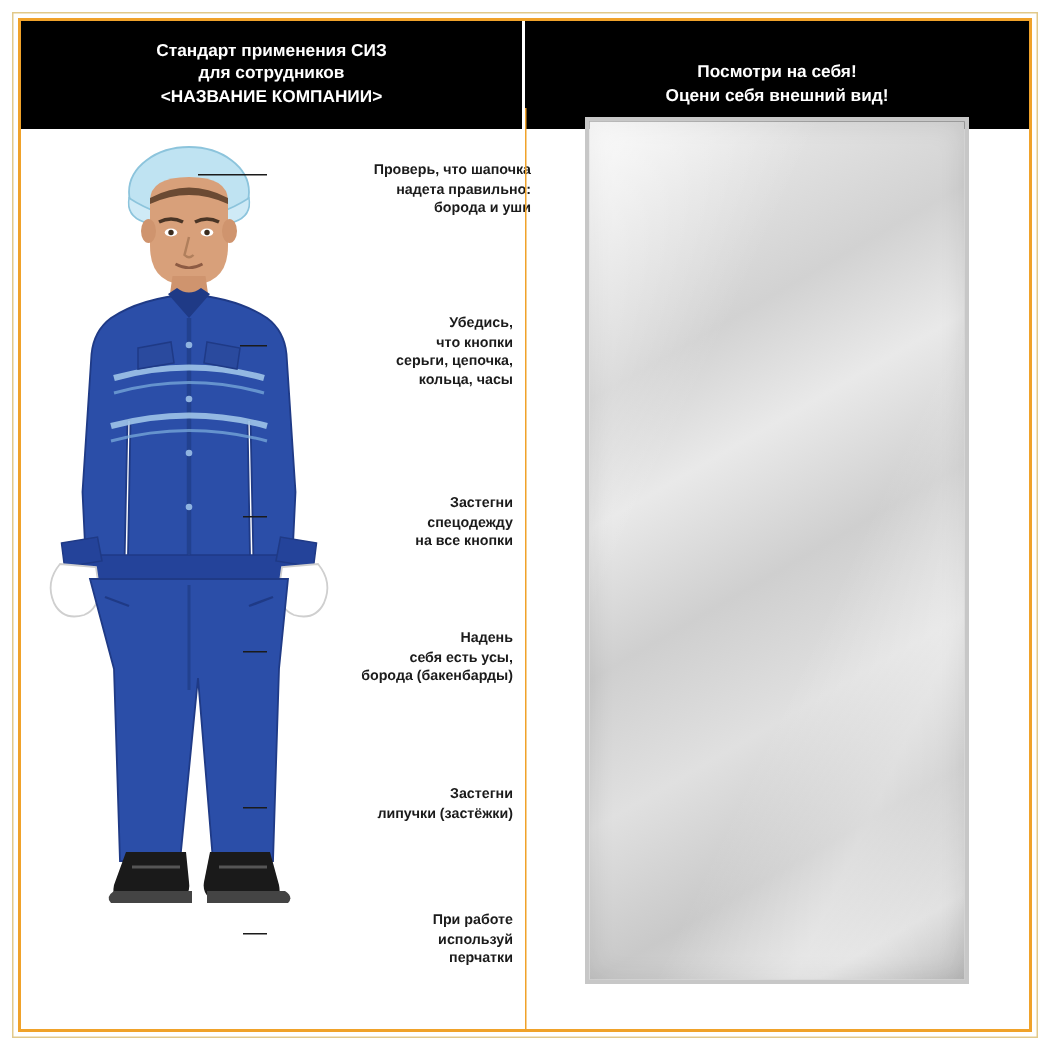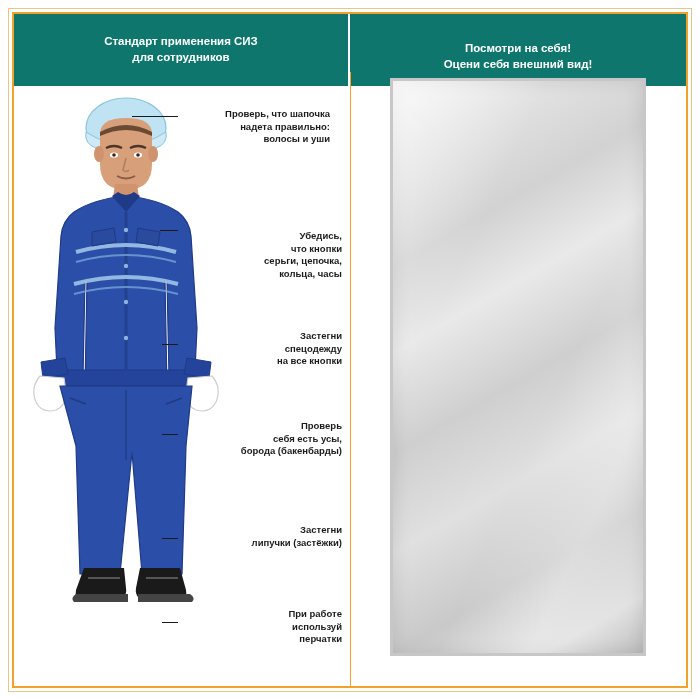--- a/index.html
+++ b/index.html
@@ -40,21 +40,21 @@
     box-sizing: border-box;
     background: #ffffff;
   }
   
   .header {
     position: absolute;
     left: 14px;
     top: 14px;
     right: 14px;
     height: 72px;
-    background: #0f766e;
+    background: #000000;
     display: flex;
     box-sizing: border-box;
   }
   .header-left, .header-right {
     flex: 1 1 50%;
     display: flex;
     flex-direction: column;
     align-items: center;
     justify-content: center;
     color: #ffffff;
@@ -134,22 +134,22 @@
   
   .callout {
     position: absolute;
     text-align: right;
     font-size: 9.5px;
     font-weight: bold;
     color: #1b1b1b;
     line-height: 1.32;
     width: 160px;
   }
-  .c1 { left: 156px; top: 36px; }
-  .c2 { left: 168px; top: 138px; margin-top: 20px; }
+  .c1 { left: 180px; top: 36px; }
+  .c2 { left: 168px; top: 138px; }
   .c3 { left: 168px; top: 258px; }
   .c4 { left: 168px; top: 348px; }
   .c5 { left: 168px; top: 452px; }
   .c6 { left: 168px; top: 536px; }
 
   .lead {
     position: absolute;
     height: 0;
     border-top: 1px solid #1b1b1b;
   }
@@ -170,20 +170,21 @@
 <body>
 
 <div class="poster">
   <div class="frame-outer"></div>
   <div class="frame-inner"></div>
 
   <div class="header">
     <div class="header-left">
       <span>Стандарт применения СИЗ</span>
       <span>для сотрудников</span>
+      <span>&lt;НАЗВАНИЕ КОМПАНИИ&gt;</span>
     </div>
     <div class="header-right">
       <span>Посмотри на себя!</span>
       <span>Оцени себя внешний вид!</span>
     </div>
   </div>
 
   <div class="content">
 
     <div class="left-panel">
@@ -267,38 +268,38 @@
       <div class="lead l1"></div>
       <div class="lead l2"></div>
       <div class="lead l3"></div>
       <div class="lead l4"></div>
       <div class="lead l5"></div>
       <div class="lead l6"></div>
 
       <div class="callout c1">
         <div>Проверь, что шапочка</div>
         <div>надета правильно:</div>
-        <div>волосы и уши</div>
+        <div>борода и уши</div>
       </div>
 
       <div class="callout c2">
         <div>Убедись,</div>
         <div>что кнопки</div>
         <div>серьги, цепочка,</div>
         <div>кольца, часы</div>
       </div>
 
       <div class="callout c3">
         <div>Застегни</div>
         <div>спецодежду</div>
         <div>на все кнопки</div>
       </div>
 
       <div class="callout c4">
-        <div>Проверь</div>
+        <div>Надень</div>
         <div>себя есть усы,</div>
         <div>борода (бакенбарды)</div>
       </div>
 
       <div class="callout c5">
         <div>Застегни</div>
         <div>липучки (застёжки)</div>
       </div>
 
       <div class="callout c6">

